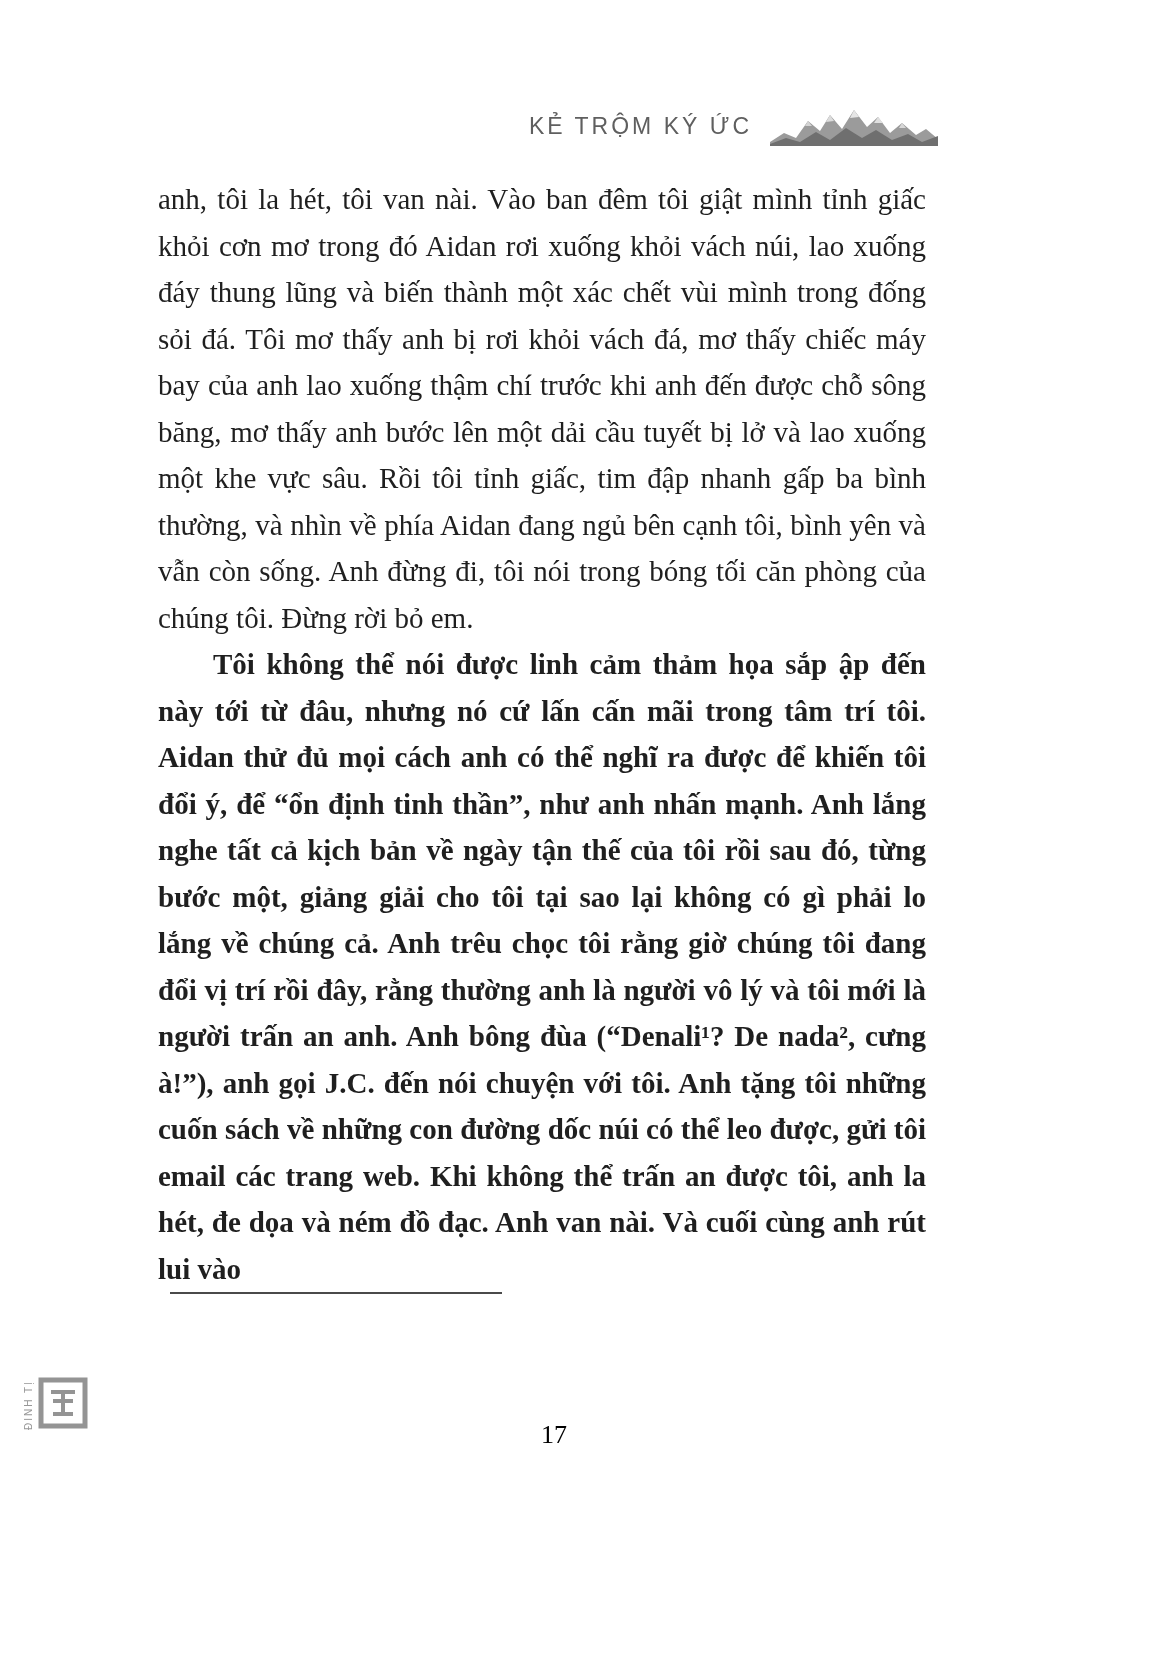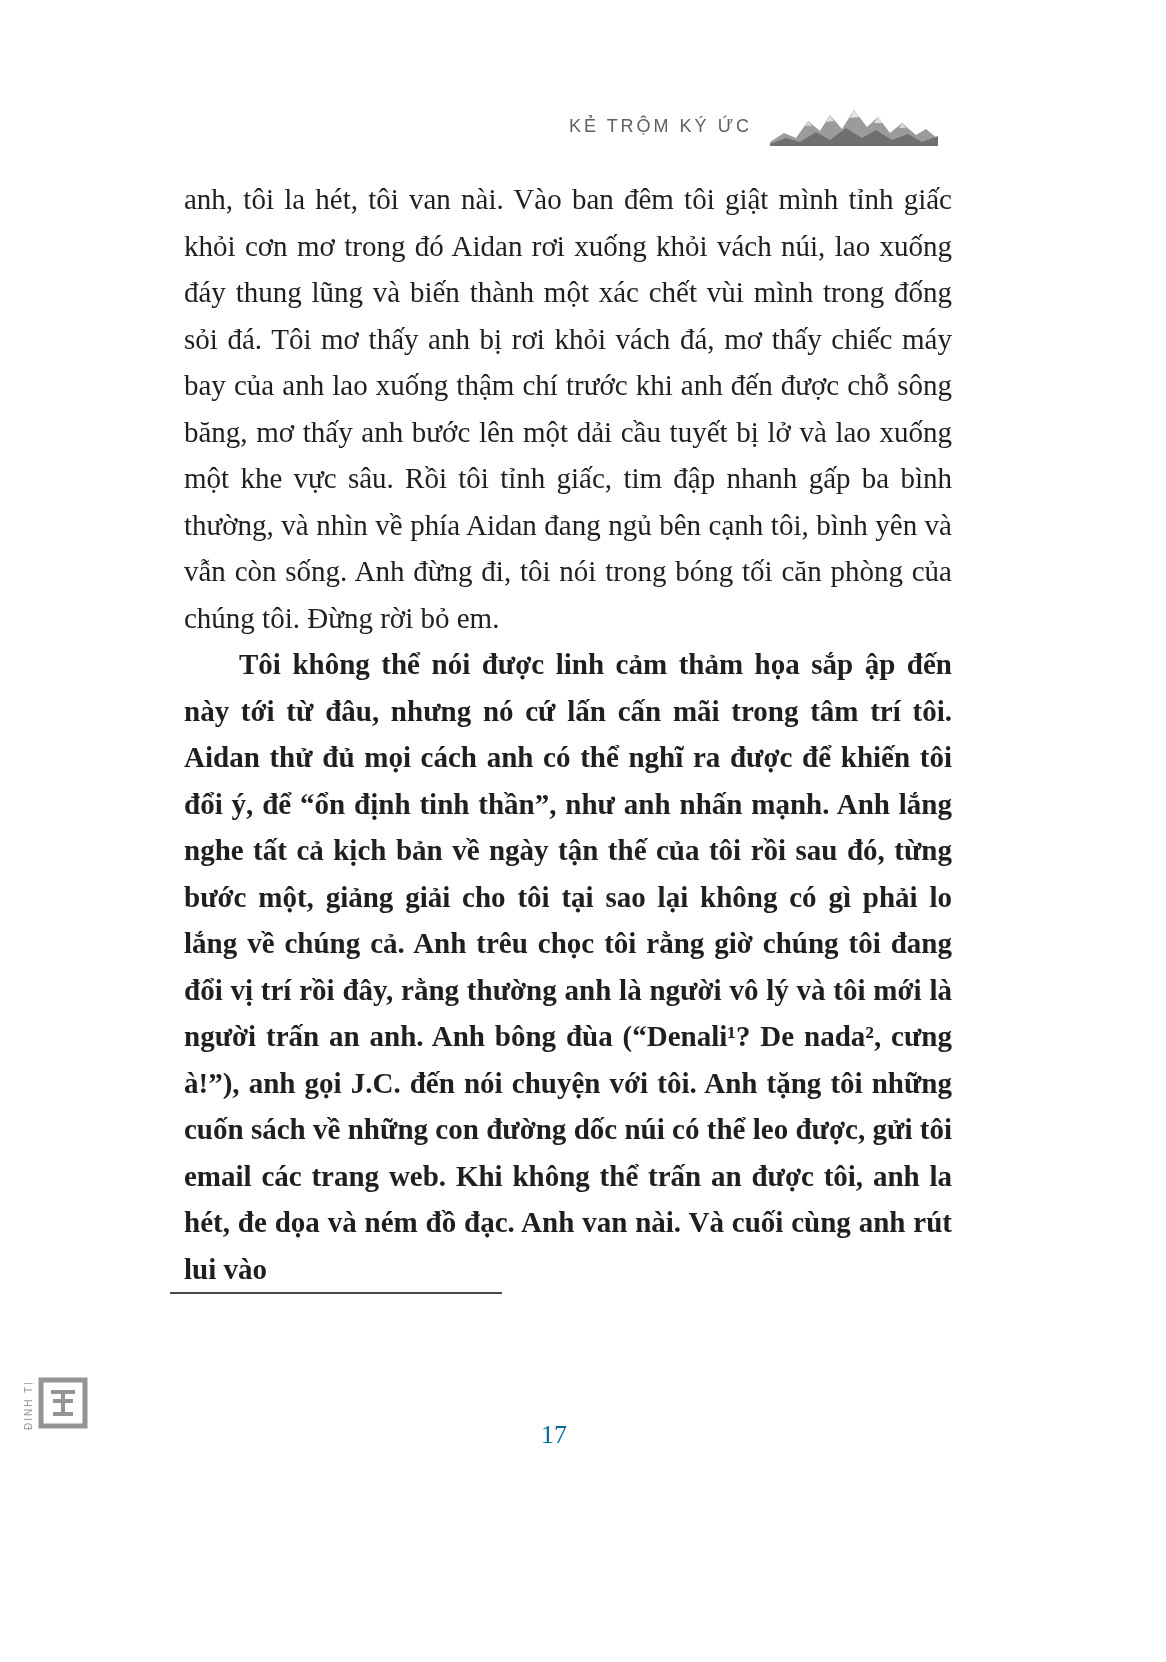--- a/index.html
+++ b/index.html
@@ -21,32 +21,32 @@
   .page-header {
     position: absolute;
     top: 104px;
     right: 228px;
     display: flex;
     align-items: center;
     gap: 18px;
   }
   .running-title {
     font-family: "Liberation Sans", sans-serif;
-    font-size: 18px;
+    font-size: 23px;
     letter-spacing: 3px;
     color: #5f5f5f;
     white-space: nowrap;
   }
   .mountains { display: block; }
 
   
   .body-text {
     position: absolute;
     top: 176px;
-    left: 184px;
+    left: 158px;
     width: 768px;
     font-size: 29px;
     line-height: 46.5px;
     text-align: justify;
   }
   .body-text p { margin: 0; }
   .para.indented { text-indent: 55px; font-weight: bold; }
 
   
   .footnotes {
@@ -66,21 +66,21 @@
   .footnote { margin: 0; }
 
   
   .page-number {
     position: absolute;
     top: 1420px;
     left: 170px;
     width: 768px;
     text-align: center;
     font-size: 26px;
-    color: #0369a1;
+    color: #000000;
   }
 
   
   .logo {
     position: absolute;
     left: 24px;
     top: 1374px;
     display: flex;
     align-items: flex-end;
     gap: 3px;

